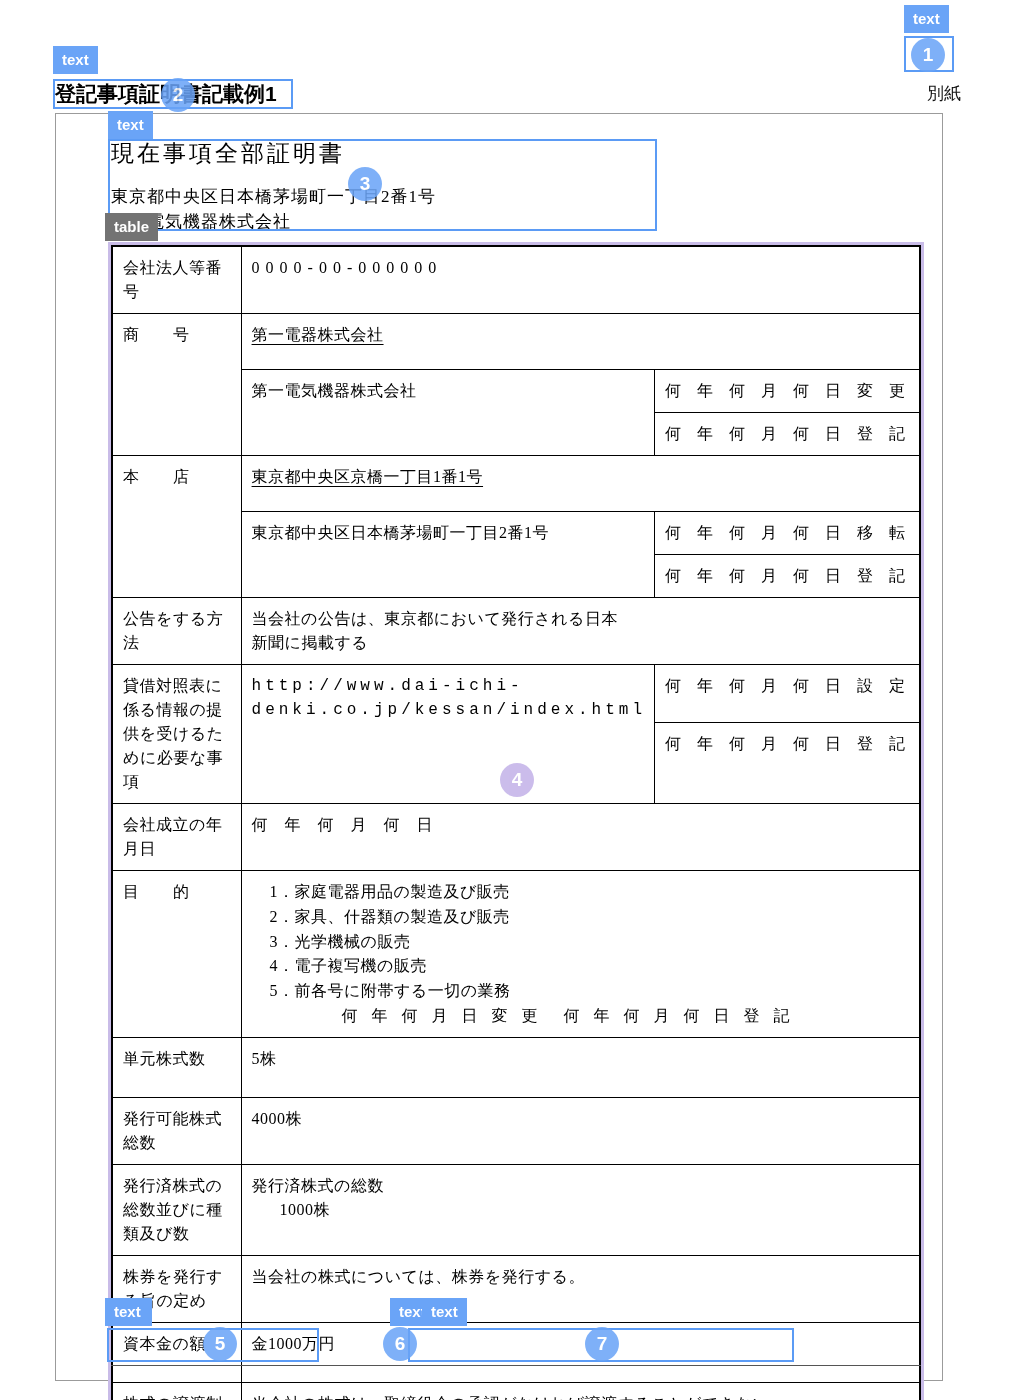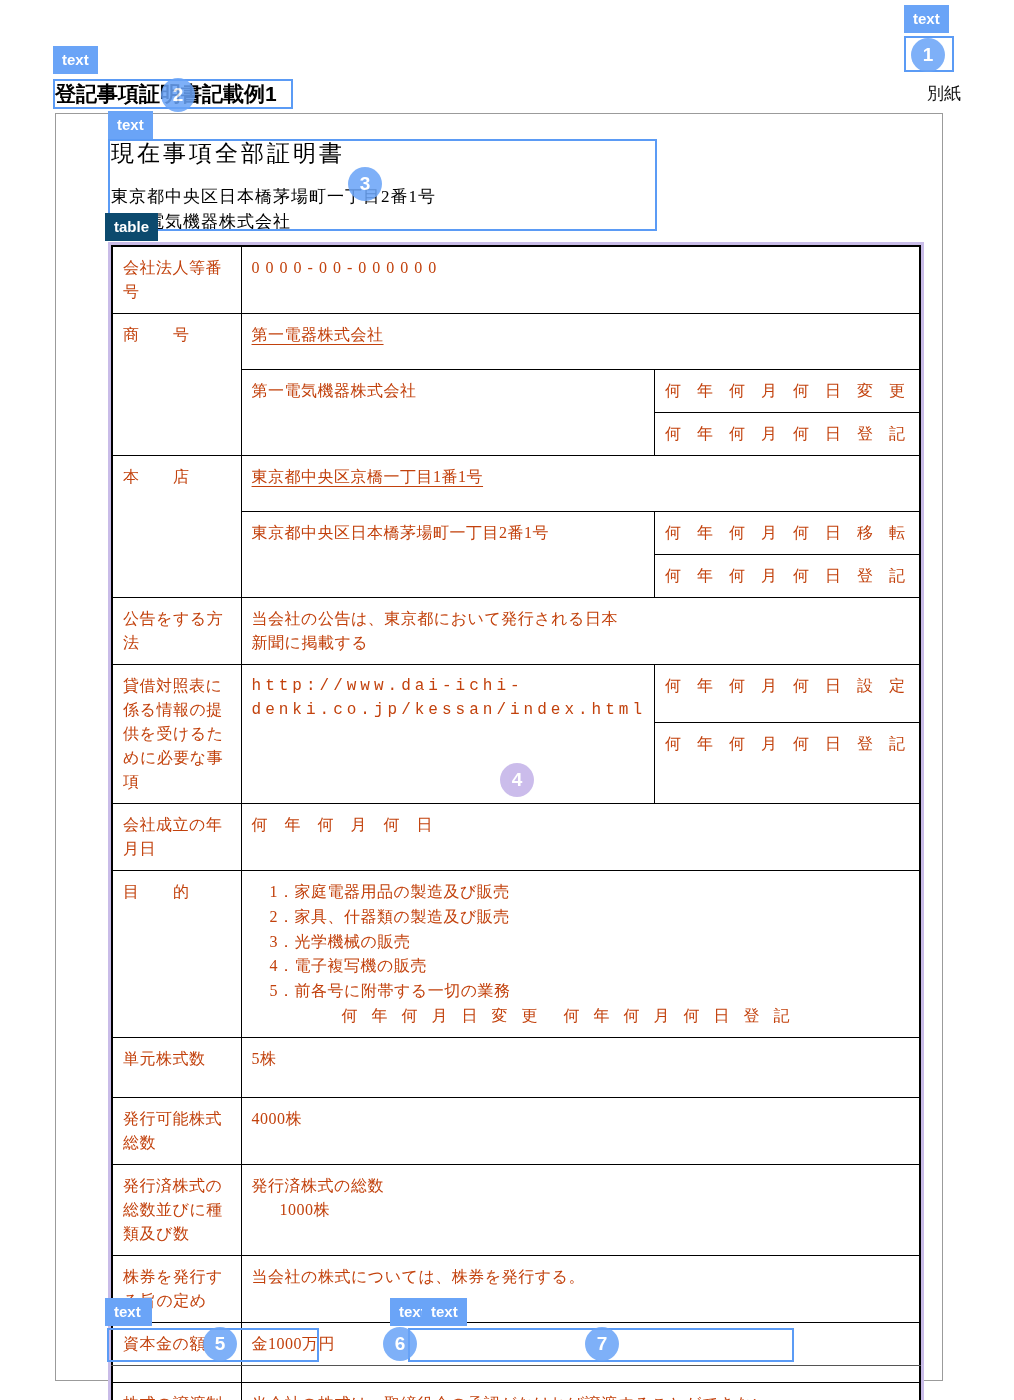--- a/index.html
+++ b/index.html
@@ -83,21 +83,21 @@
     border-collapse: collapse;
     border: 2px solid #000;
     outline: 3px solid #c9bce8;
     background: #fff;
   }
   #registry-table td {
     border: 1px solid #000;
     vertical-align: top;
     padding: 9px 8px 9px 10px;
     font-size: 16px;
-    color: #c2410c;
+    color: #000000;
     line-height: 1.5;
   }
   td.lbl {
     width: 165px;
     letter-spacing: 0.5px;
   }
   td.lbl.sp { letter-spacing: 9px; }
   td.val { letter-spacing: 0.5px; }
   td.val.wide { letter-spacing: 6px; font-size: 17px; }
   td.val.mono {
@@ -165,21 +165,21 @@
     position: absolute;
     background: #6aa4f7;
     color: #ffffff;
     font-family: "Liberation Sans", "DejaVu Sans", sans-serif;
     font-weight: bold;
     font-size: 15px;
     line-height: 1;
     padding: 6px 9px 7px 9px;
     white-space: nowrap;
   }
-  .anno-tag.table-tag { background: #0c4a6e; }
+  .anno-tag.table-tag { background: #737373; }
   .anno-badge {
     position: absolute;
     width: 34px; height: 34px;
     border-radius: 50%;
     background: #6aa4f7;
     color: #ffffff;
     font-family: "Liberation Sans", "DejaVu Sans", sans-serif;
     font-weight: bold;
     font-size: 19px;
     display: flex;

